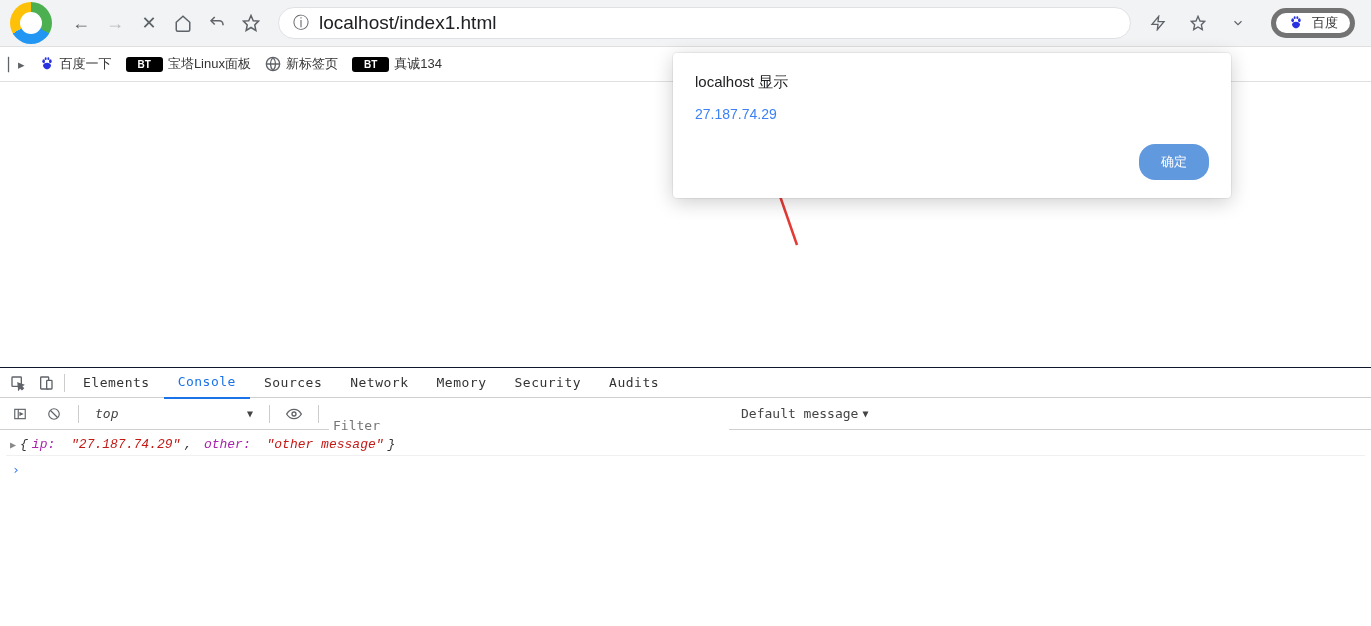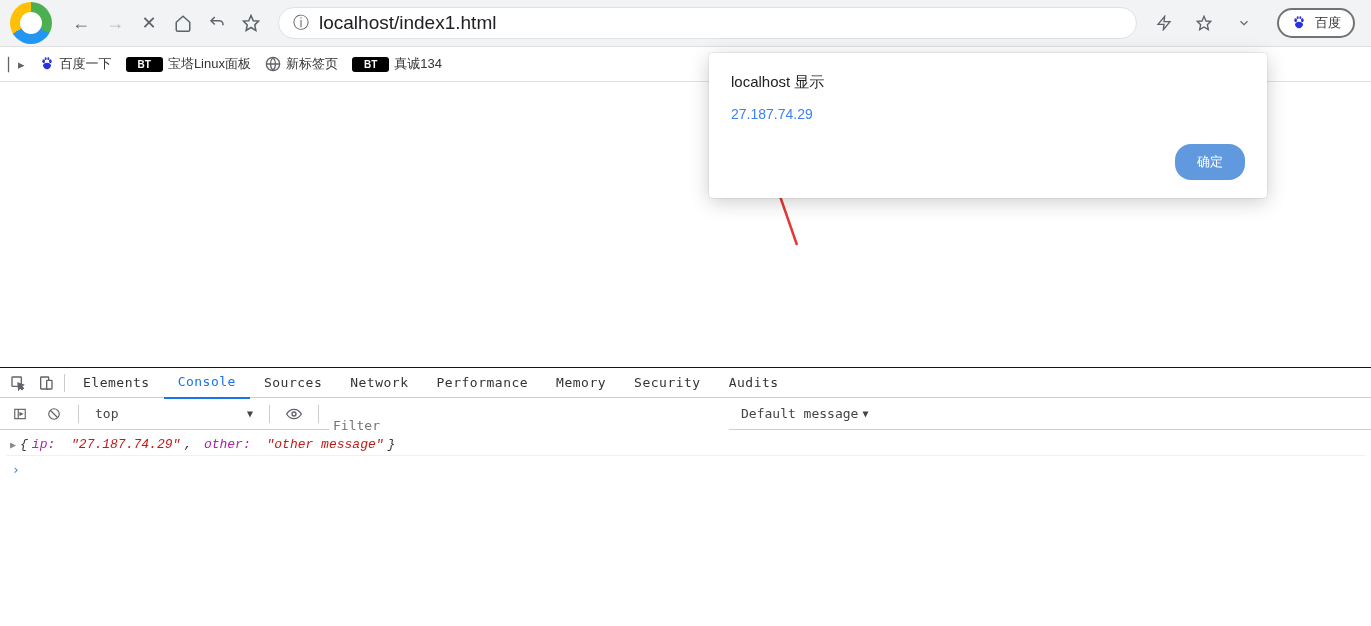--- a/index.html
+++ b/index.html
@@ -65,21 +65,21 @@
 .addr-bar input {
   flex: 1; border: none; outline: none;
   font-size: 19px;
   color: #202124;
   background: transparent;
 }
 .right-icons { display: flex; gap: 10px; align-items: center; padding-right: 6px; }
 .search-engine {
   display: flex; align-items: center; gap: 8px;
   background: #fff;
-  border: 2px solid #737373;
+  border: 5px solid #737373;
   border-radius: 16px;
   padding: 4px 12px;
   height: 30px;
   margin-left: 8px;
 }
 .baidu-paw {
   width: 16px; height: 16px;
   color: #2932e1;
 }
 
@@ -119,21 +119,20 @@
 .alert {
   position: absolute;
   top: 53px;
   left: 673px;
   width: 558px;
   background: #fff;
   border-radius: 4px;
   box-shadow: 0 4px 20px rgba(0,0,0,.2), 0 0 0 1px rgba(0,0,0,.05);
   padding: 20px 22px 18px 22px;
   z-index: 100;
-  margin-left: 36px;
 }
 .alert-title { font-size: 15px; color: #202124; margin-bottom: 14px; }
 .alert-msg { font-size: 14px; color: #3b82f6; margin-bottom: 22px; }
 .alert-btns { display: flex; justify-content: flex-end; }
 .alert-ok {
   background: #6199df;
   color: #fff;
   border: none;
   padding: 9px 22px;
   border-radius: 16px;
@@ -192,20 +191,21 @@
   gap: 6px;
 }
 .dt-context {
   display: flex; align-items: center; gap: 6px;
   border: none;
   padding: 2px 6px;
   font-family: Consolas, monospace;
   width: 170px;
   justify-content: space-between;
   color: #444;
+  font-style: italic;
 }
 .eye-icon { color: #5f6368; }
 .dt-filter {
   flex: 0 0 400px;
   border: none;
   outline: none;
   font-family: Consolas, monospace;
   color: #888;
   font-size: 13px;
   padding: 2px 4px;
@@ -394,21 +394,20 @@
       <svg width="16" height="16" viewBox="0 0 24 24" fill="none" stroke="currentColor" stroke-width="2">
           <rect x="4" y="3" width="12" height="18" rx="1"></rect>
           <rect x="13" y="8" width="8" height="13" rx="1" fill="#fff"></rect>
         </svg>
     </div>
     <div class="dt-sep"></div>
     <div class="dt-tab">Elements</div>
     <div class="dt-tab active">Console</div>
     <div class="dt-tab">Sources</div>
     <div class="dt-tab">Network</div>
-    <div class="dt-tab">Performance</div>
     <div class="dt-tab">Memory</div>
     <div class="dt-tab">Security</div>
     <div class="dt-tab">Audits</div>
   </div>
 
   <div class="dt-toolbar2">
     <div class="dt-icon">
       <svg width="14" height="14" viewBox="0 0 24 24" fill="none" stroke="currentColor" stroke-width="2">
           <rect x="3" y="4" width="18" height="16"></rect>
           <line x1="9" y1="4" x2="9" y2="20"></line>

